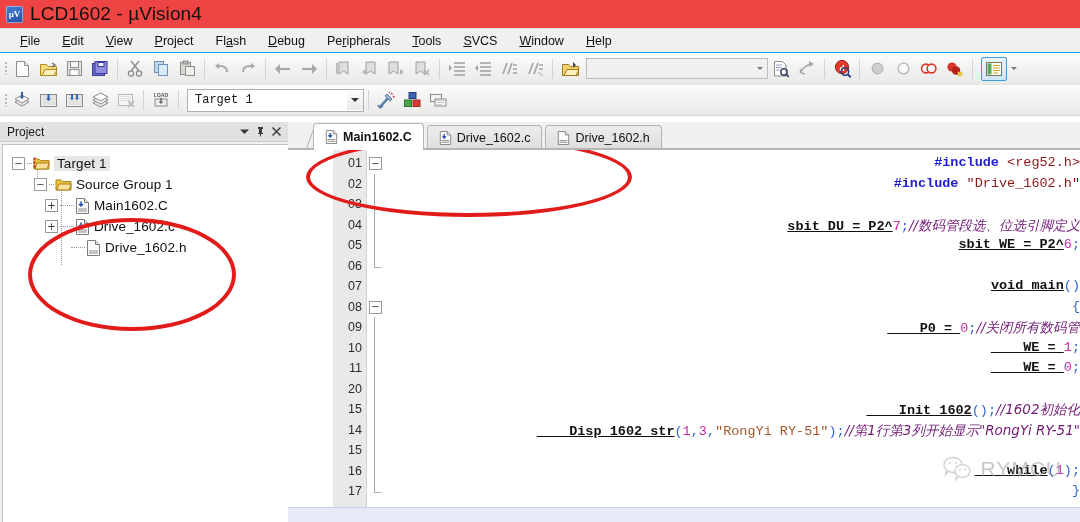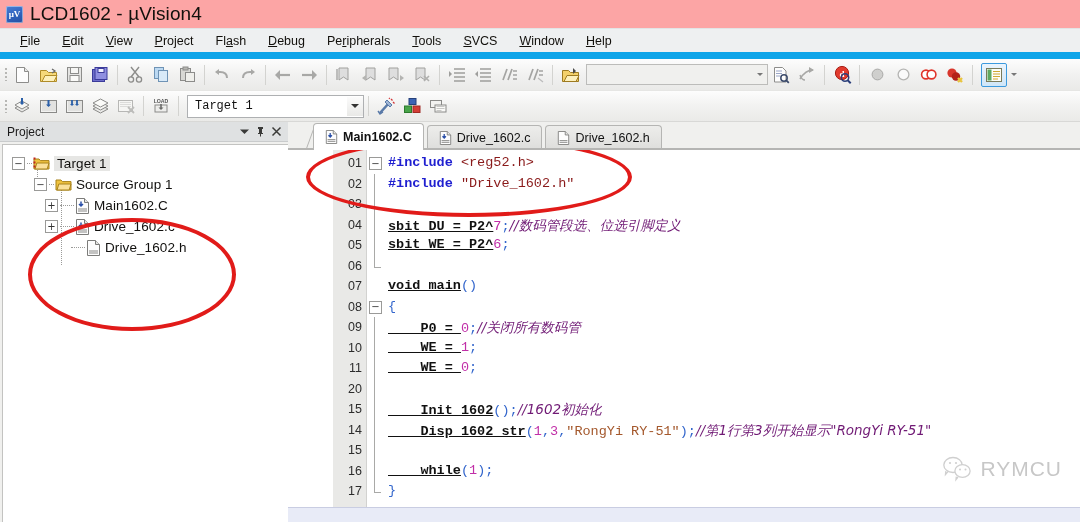--- a/index.html
+++ b/index.html
@@ -6,37 +6,37 @@
   body{
     width:1080px;height:522px;overflow:hidden;
     font-family:"Liberation Sans", sans-serif;
     background:#ffffff;
     -webkit-font-smoothing:antialiased;
   }
   #app{position:relative;width:1080px;height:522px;}
 
   
   .titlebar{
-    height:28px;background:#fca5a5;display:flex;align-items:center;
+    height:28px;background:#ef4444;display:flex;align-items:center;
     padding-left:6px;gap:7px;
   }
   .app-icon{
     width:17px;height:17px;border-radius:2px;
     background:linear-gradient(160deg,#4a7fd4 0%,#2f62bd 55%,#24509f 100%);
     display:flex;align-items:center;justify-content:center;
     color:#fff;font-size:9px;font-weight:bold;line-height:1;
     font-family:"Liberation Serif",serif;
     box-shadow:inset 0 0 0 1px rgba(255,255,255,.45);
   }
   .title-text{font-size:19px;color:#12100c;letter-spacing:.1px;}
 
   
   .menubar{
     height:23px;background:#eef0f1;border-top:1px solid #e2e4e5;
-    border-bottom:7px solid #0ea5e9;
+    border-bottom:1px solid #0ea5e9;
     display:flex;align-items:center;padding-left:9px;
   }
   .menu-item{
     font-size:12.5px;color:#12100c;padding:2px 11px;cursor:default;
     white-space:nowrap;
   }
   .menu-item u{text-decoration:underline;}
 
   
   .toolbar{
@@ -160,21 +160,21 @@
     border:1px solid #9a9a98;background:#fff;
     display:flex;align-items:center;justify-content:center;
     font-size:10px;line-height:1;color:#333;font-family:"DejaVu Sans",sans-serif;
   }
   .fold-line{position:absolute;left:7px;top:0;bottom:0;border-left:1px solid #a9a9a7;}
   .fold-end{position:absolute;left:7px;top:0;height:11px;width:6px;border-left:1px solid #a9a9a7;border-bottom:1px solid #a9a9a7;}
   .codelines{
     flex:1;padding-top:3px;font-family:"Liberation Mono",monospace;
     font-size:13.5px;position:relative;
   }
-  .cline{height:20.5px;line-height:20.5px;white-space:pre;padding-left:6px;letter-spacing:0px;}
+  .cline{height:20.5px;line-height:20.5px;white-space:pre;padding-left:6px;letter-spacing:0px;text-align:right;}
   .k-pre{color:#1f1fd0;font-weight:bold;}
   .k-str{color:#a4582c;}
   .k-inc{color:#8a1a1a;}
   .k-plain{color:#111;font-weight:bold;text-decoration:underline;}
   .k-num{color:#c12fa8;}
   .k-punct{color:#3366cc;}
   .k-cmt-cn{color:#701a75;font-family:"DejaVu Sans",sans-serif;font-weight:normal;font-style:italic;}
 
   .bottomband{
     position:absolute;left:0;right:0;bottom:0;height:14px;

